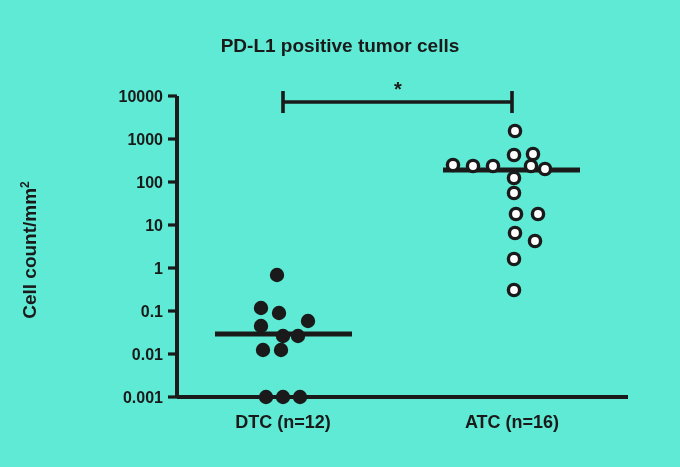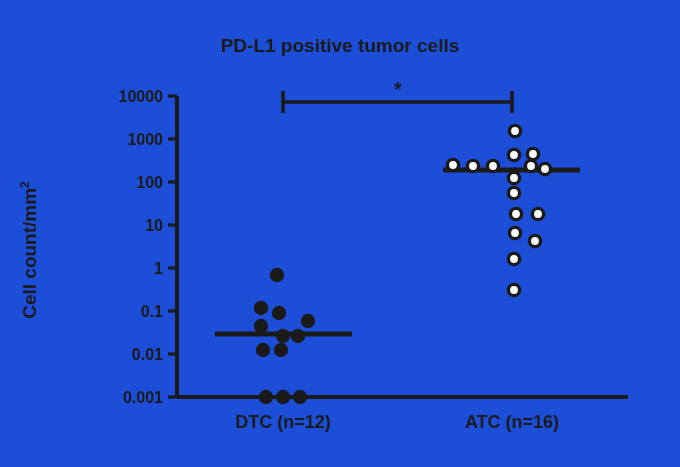--- a/index.html
+++ b/index.html
@@ -4,21 +4,21 @@
 <style>
   html, body {
     margin: 0;
     padding: 0;
     background: #ffffff;
   }
   #figure {
     position: relative;
     width: 680px;
     height: 467px;
-    background: #1d4ed8;
+    background: #5eead4;
     font-family: "Liberation Sans", sans-serif;
     overflow: hidden;
   }
   #plot-svg {
     position: absolute;
     left: 0;
     top: 0;
     width: 680px;
     height: 467px;
   }

